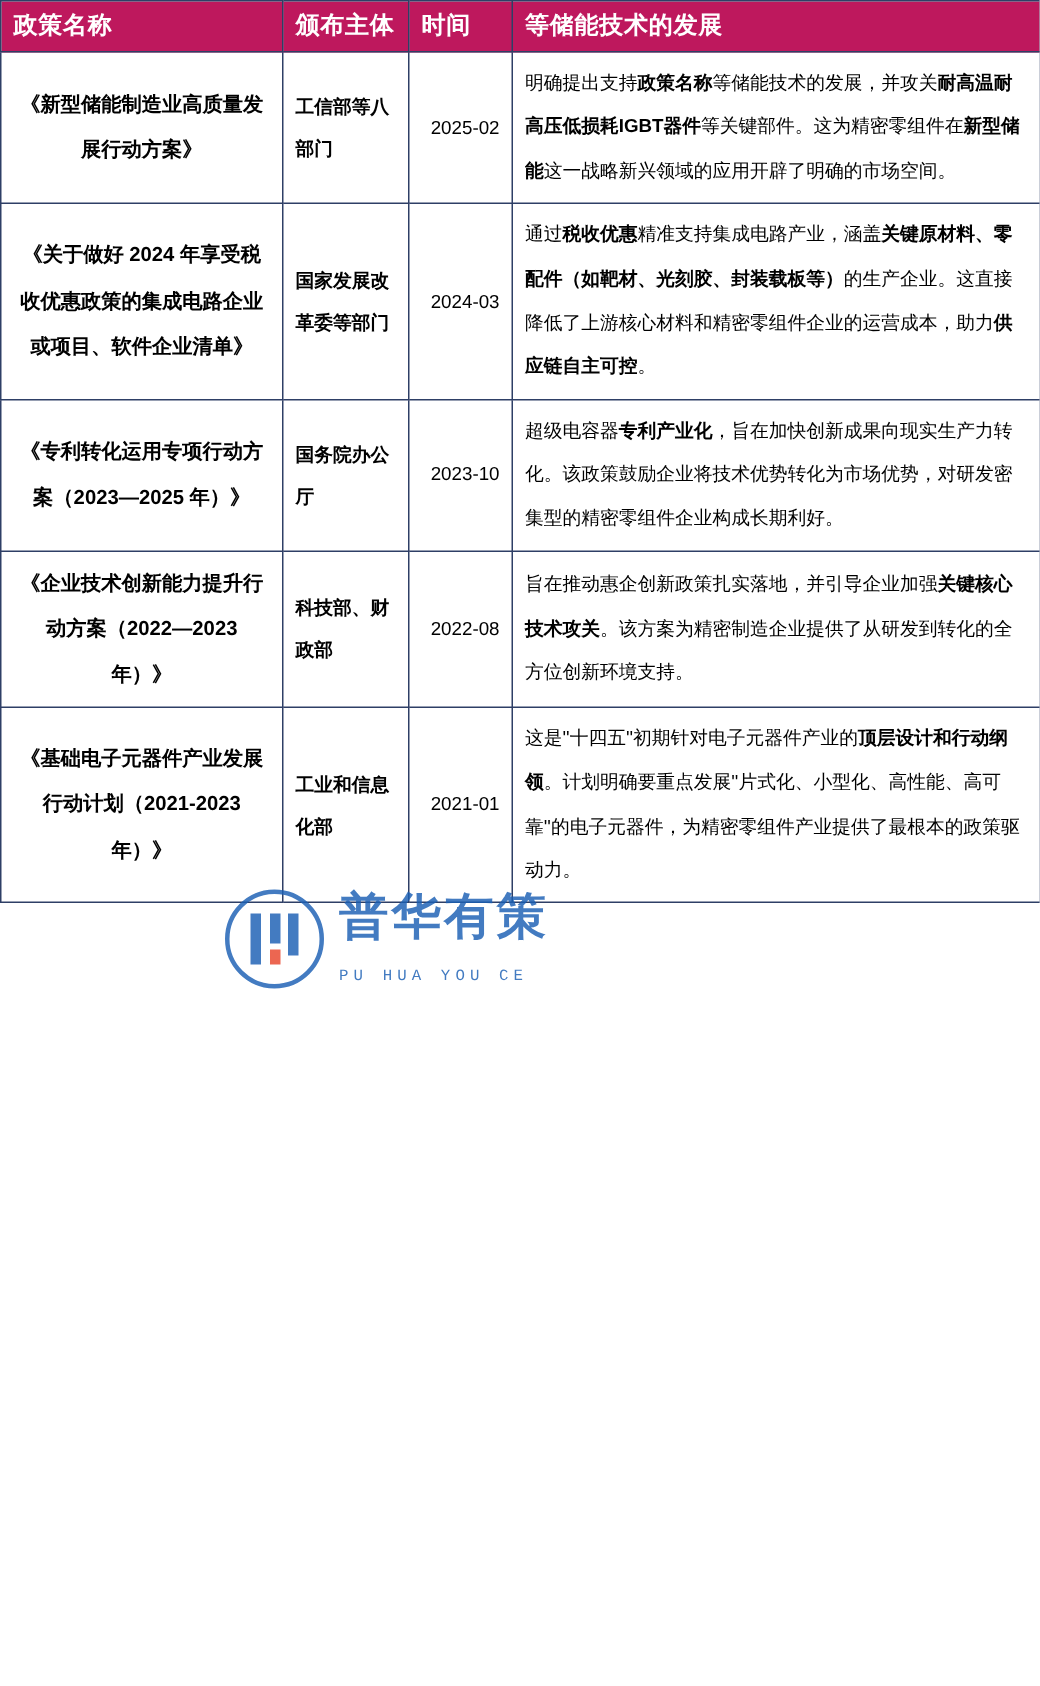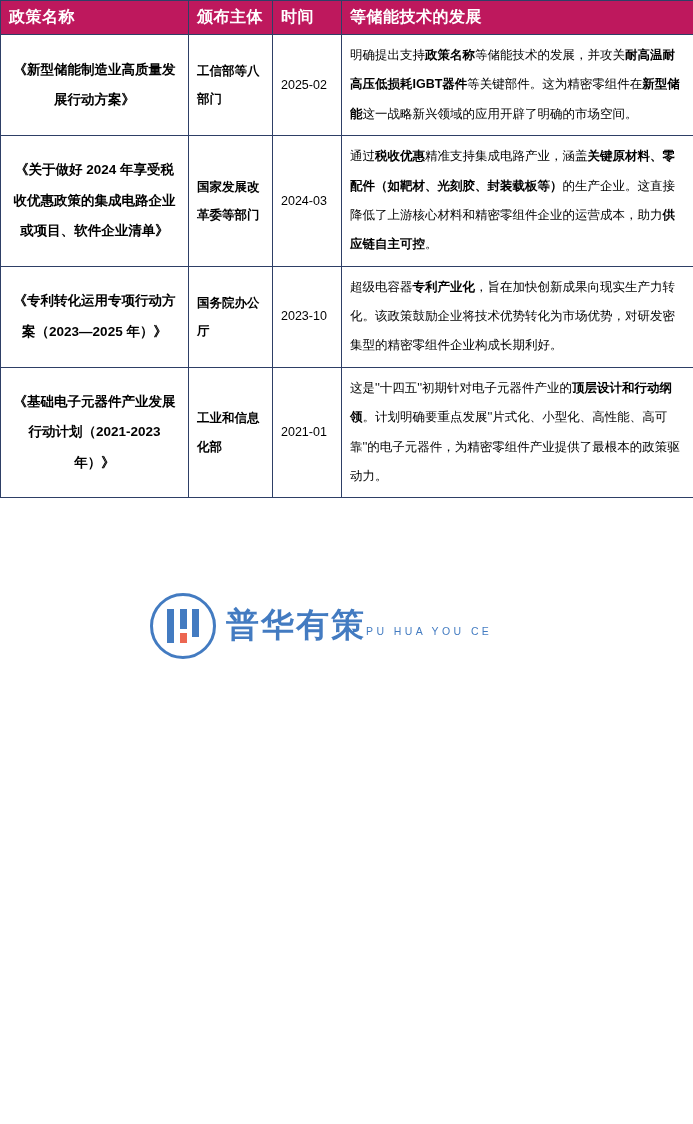--- a/index.html
+++ b/index.html
@@ -54,21 +54,21 @@
   }
   td.issuer {
     font-size: 12.5px;
     text-align: left;
     line-height: 2.25;
     padding: 8px 10px;
     font-weight: bold;
   }
   td.date {
     font-size: 12.5px;
-    text-align: left;
+    text-align: right;
     line-height: 1.8;
     padding: 8px 10px;
   }
   td.content {
     font-size: 12.5px;
     text-align: left;
     line-height: 2.35;
     padding: 10px 12px;
   }
   td.content b { font-weight: bold; }
@@ -119,35 +119,36 @@
   }
   .wm-logo .bar-d {
     position: absolute;
     left: 42px; top: 16px;
     width: 7px; height: 28px;
     background: #1a5fb4;
   }
   .wm-text {
     margin-left: 10px;
     display: flex;
-    flex-direction: row;
+    flex-direction: column;
     justify-content: space-between;
   }
   .wm-main {
     font-size: 33px;
     font-weight: bold;
     color: #1a5fb4;
     letter-spacing: 2px;
     line-height: 1.05;
   }
   .wm-sub {
     font-size: 10.5px;
     color: #1a5fb4;
     letter-spacing: 3.4px;
     margin-top: 17px;
+    font-family: Liberation Mono, monospace;
   }
 </style>
 </head>
 <body>
 
 <div class="table-wrap">
   <table class="policy-table">
     <colgroup>
       <col class="c1">
         <col class="c2">
@@ -173,20 +174,26 @@
         <td class="name">《关于做好 2024 年享受税收优惠政策的集成电路企业或项目、软件企业清单》</td>
         <td class="issuer">国家发展改革委等部门</td>
         <td class="date">2024-03</td>
         <td class="content"><span>通过</span><b>税收优惠</b><span>精准支持集成电路产业，涵盖</span><b>关键原材料、零配件（如靶材、光刻胶、封装载板等）</b><span>的生产企业。这直接降低了上游核心材料和精密零组件企业的运营成本，助力</span><b>供应链自主可控</b><span>。</span></td>
       </tr>
       <tr>
         <td class="name">《专利转化运用专项行动方案（2023—2025 年）》</td>
         <td class="issuer">国务院办公厅</td>
         <td class="date">2023-10</td>
         <td class="content"><span>超级电容器</span><b>专利产业化</b><span>，旨在加快创新成果向现实生产力转化。该政策鼓励企业将技术优势转化为市场优势，对研发密集型的精密零组件企业构成长期利好。</span></td>
+      </tr>
+      <tr>
+        <td class="name">《企业技术创新能力提升行动方案（2022—2023 年）》</td>
+        <td class="issuer">科技部、财政部</td>
+        <td class="date">2022-08</td>
+        <td class="content"><span>旨在推动惠企创新政策扎实落地，并引导企业加强</span><b>关键核心技术攻关</b><span>。该方案为精密制造企业提供了从研发到转化的全方位创新环境支持。</span></td>
       </tr>
       <tr>
         <td class="name">《基础电子元器件产业发展行动计划（2021-2023 年）》</td>
         <td class="issuer">工业和信息化部</td>
         <td class="date">2021-01</td>
         <td class="content"><span>这是''十四五''初期针对电子元器件产业的</span><b>顶层设计和行动纲领</b><span>。计划明确要重点发展''片式化、小型化、高性能、高可靠''的电子元器件，为精密零组件产业提供了最根本的政策驱动力。</span></td>
       </tr>
     </tbody>
   </table>
 

